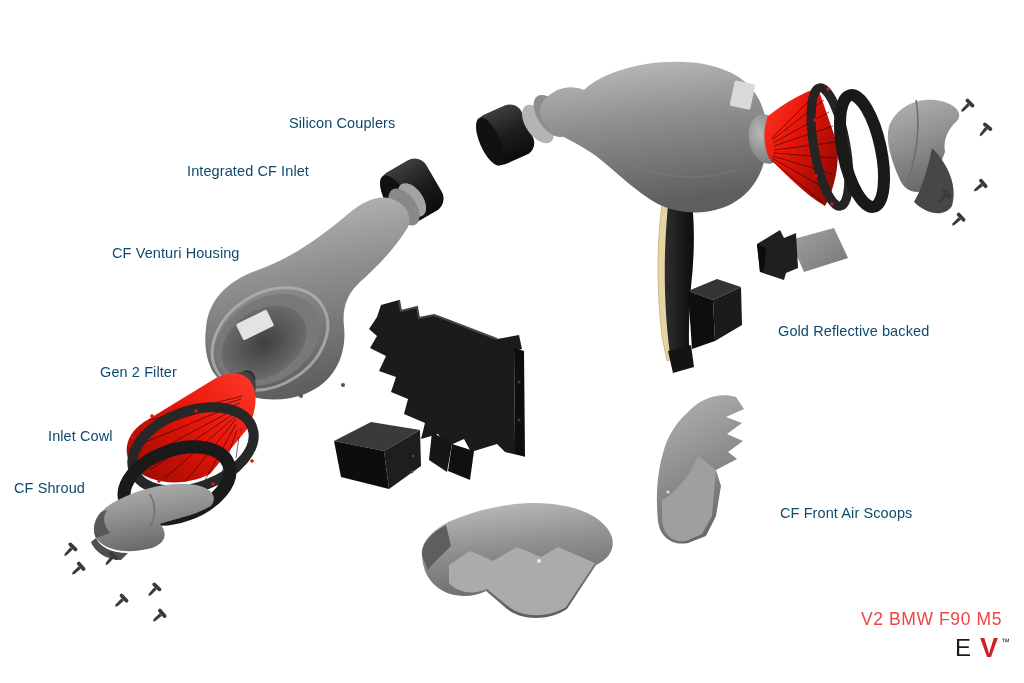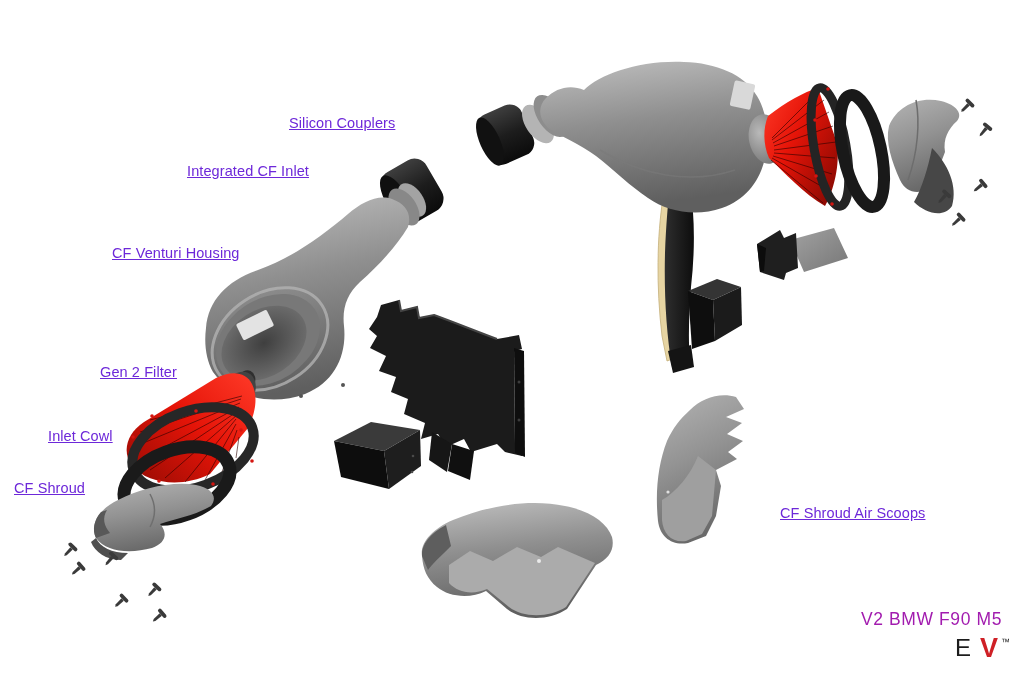--- a/index.html
+++ b/index.html
@@ -2,25 +2,25 @@
 <html><head>
 <meta charset="utf-8">
 <style>
   html,body{margin:0;padding:0;background:#ffffff;}
   .stage{
     position:relative;width:1024px;height:683px;background:#ffffff;overflow:hidden;
     font-family:"Liberation Sans",sans-serif;
   }
   .stage svg{position:absolute;left:0;top:0;}
   .label{
-    position:absolute;color:#6d28d9;font-size:14.5px;line-height:16.5px;
-    white-space:nowrap;letter-spacing:.1px;text-decoration:underline;
+    position:absolute;color:#0c4a6e;font-size:14.5px;line-height:16.5px;
+    white-space:nowrap;letter-spacing:.1px;
   }
   .footer-model{
-    position:absolute;right:22px;top:609px;font-size:17.5px;color:#a21caf;
+    position:absolute;right:22px;top:609px;font-size:17.5px;color:#ef4444;
     letter-spacing:.6px;
   }
   .logo{
     position:absolute;right:14px;top:632px;color:#1c1c1c;font-size:24px;
     letter-spacing:9px;display:flex;align-items:baseline;font-weight:500;
   }
   .logo .brand-v{color:#cf2026;font-weight:700;font-size:27px;transform:translateY(1px);}
   .logo .brand-tm{font-size:9px;letter-spacing:0;transform:translateY(-11px);margin-left:-6px;}
 </style>
 </head>
@@ -267,23 +267,24 @@
 
   <div class="label" style="left:112px;top:245px">CF Venturi Housing</div>
 
   <div class="label" style="left:100px;top:364px">Gen 2 Filter</div>
 
   <div class="label" style="left:48px;top:428px">Inlet Cowl</div>
 
   <div class="label" style="left:14px;top:480px">CF Shroud</div>
 
   <div class="label" style="left:778px;top:323px">
+    <div>Gold Reflective backed</div>
   </div>
 
-  <div class="label" style="left:780px;top:505px">CF Shroud Air Scoops</div>
+  <div class="label" style="left:780px;top:505px">CF Front Air Scoops</div>
 
   <div class="footer-model">V2 BMW F90 M5</div>
 
   <div class="logo">
     <span>E</span>
       <span class="brand-v">V</span>
       <span class="brand-tm">™</span>
   </div>
 
 </div>

